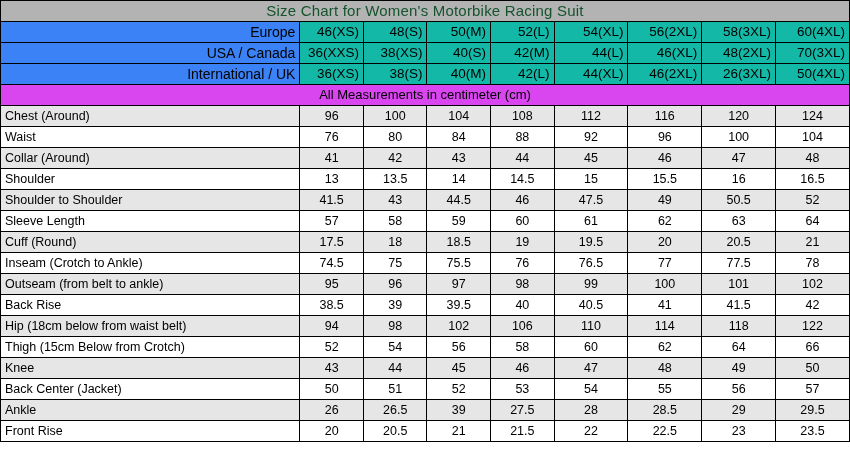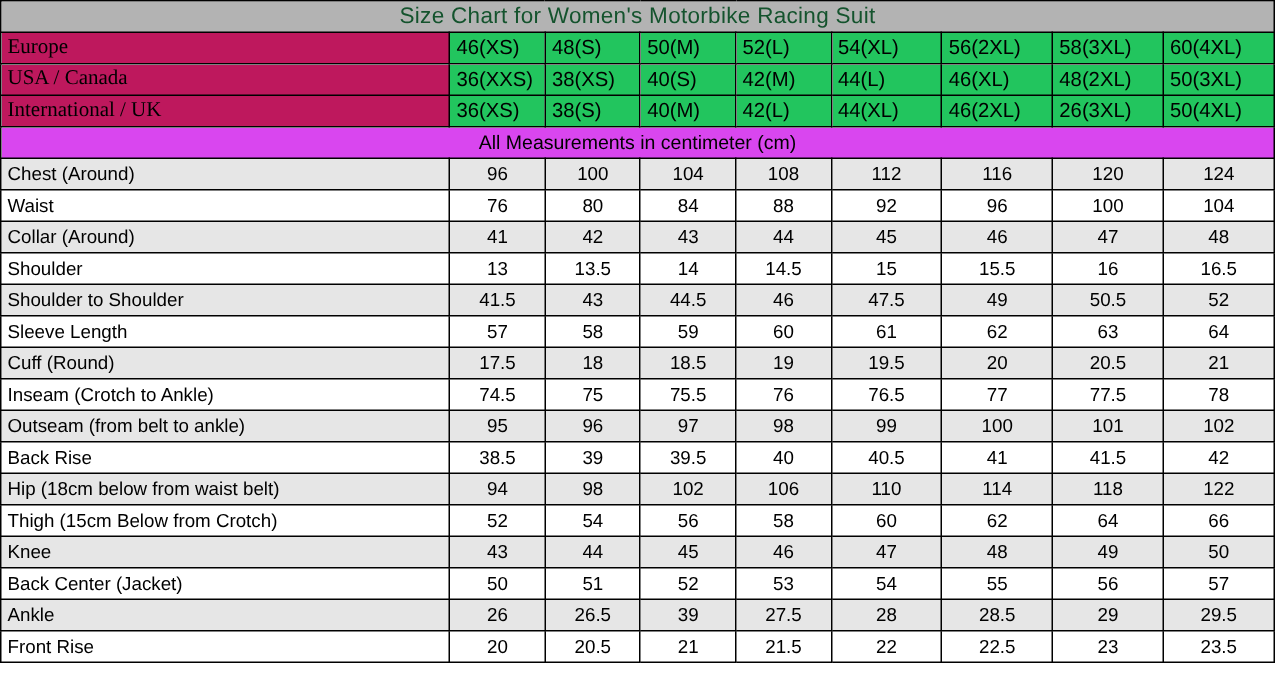--- a/index.html
+++ b/index.html
@@ -38,31 +38,30 @@
     color: #14532d;
     text-align: center;
     font-weight: bold;
     font-size: 15px;
     height: 24px;
     line-height: 24px;
     letter-spacing: 0.2px;
   }
   
   .region-label {
-    text-align: left;
+    text-align: right;
     font-weight: bold;
     font-size: 14px;
-    background: #be185d;
-    font-family: Liberation Serif, serif;
+    background: #3b82f6;
   }
   .size-head {
-    text-align: left;
+    text-align: right;
     font-weight: bold;
     font-size: 13.5px;
-    background: #22c55e;
+    background: #14b8a6;
   }
   .region-row td {
     height: 21px;
     line-height: 21px;
   }
   
   .note-cell {
     text-align: center;
     font-weight: bold;
     font-size: 13px;
@@ -125,21 +124,21 @@
 
       <tr class="region-row">
         <td class="region-label">USA / Canada</td>
         <td class="size-head">36(XXS)</td>
         <td class="size-head">38(XS)</td>
         <td class="size-head">40(S)</td>
         <td class="size-head">42(M)</td>
         <td class="size-head">44(L)</td>
         <td class="size-head">46(XL)</td>
         <td class="size-head">48(2XL)</td>
-        <td class="size-head">50(3XL)</td>
+        <td class="size-head">70(3XL)</td>
       </tr>
 
       <tr class="region-row">
         <td class="region-label">International / UK</td>
         <td class="size-head">36(XS)</td>
         <td class="size-head">38(S)</td>
         <td class="size-head">40(M)</td>
         <td class="size-head">42(L)</td>
         <td class="size-head">44(XL)</td>
         <td class="size-head">46(2XL)</td>

